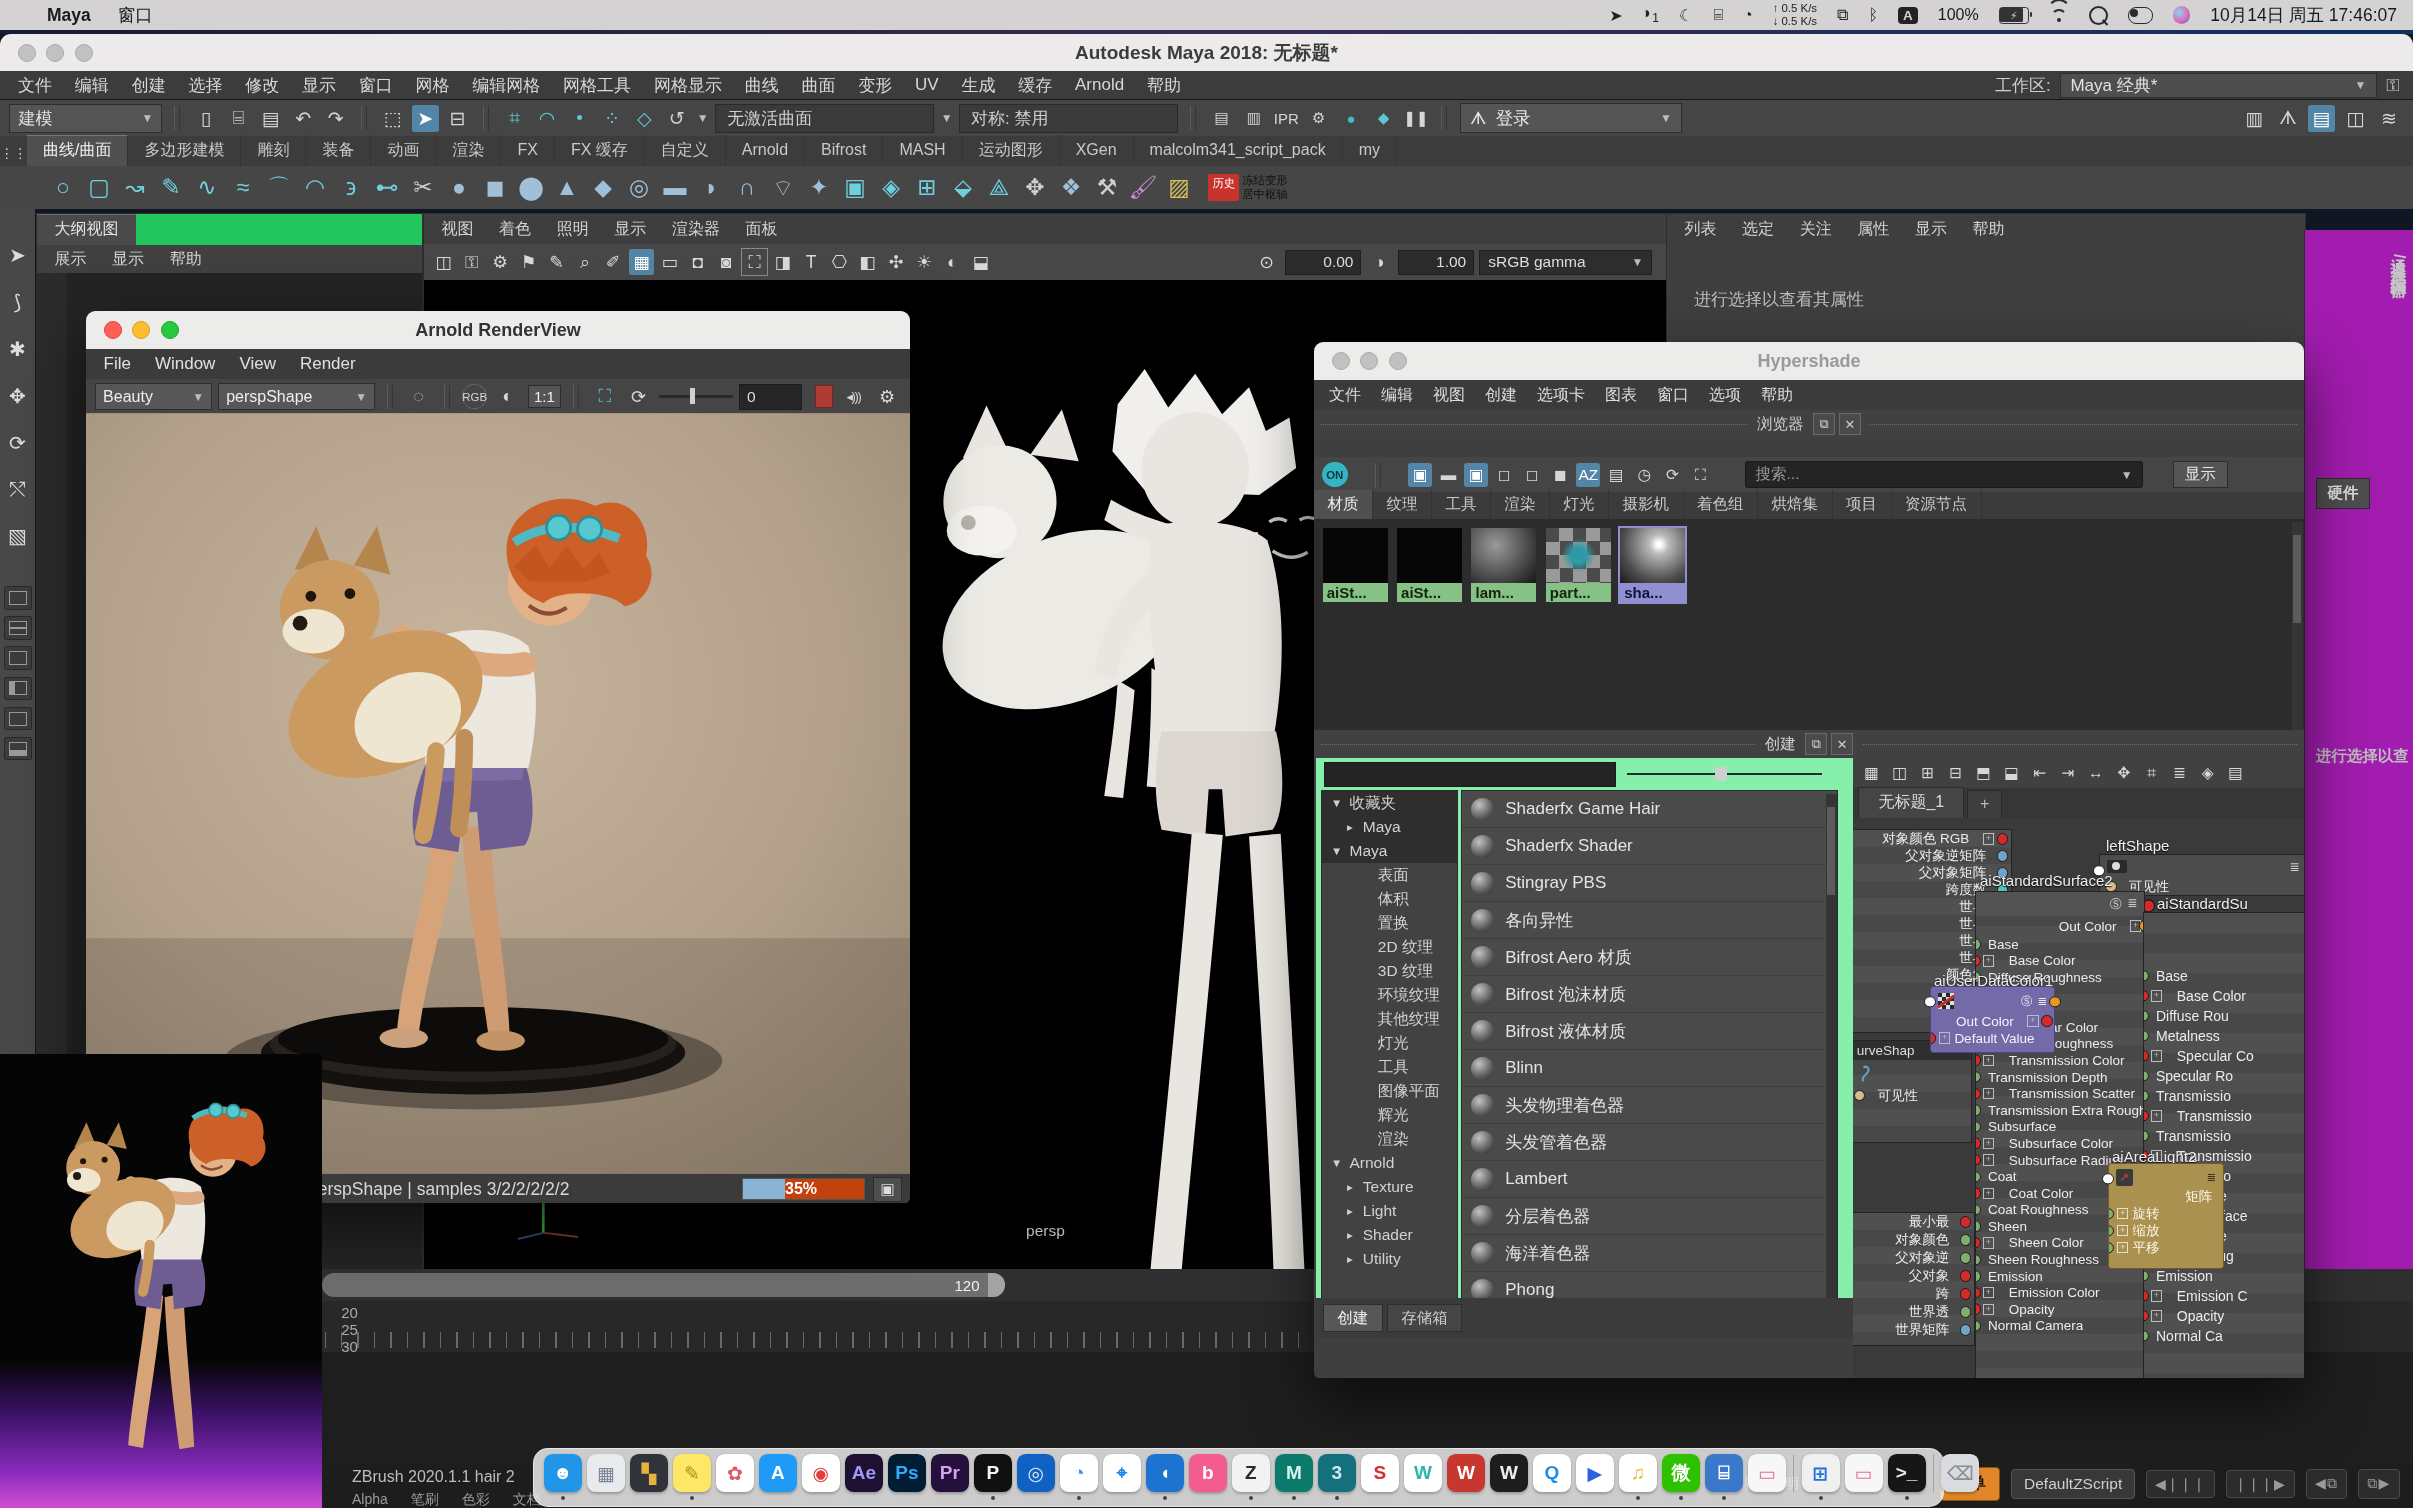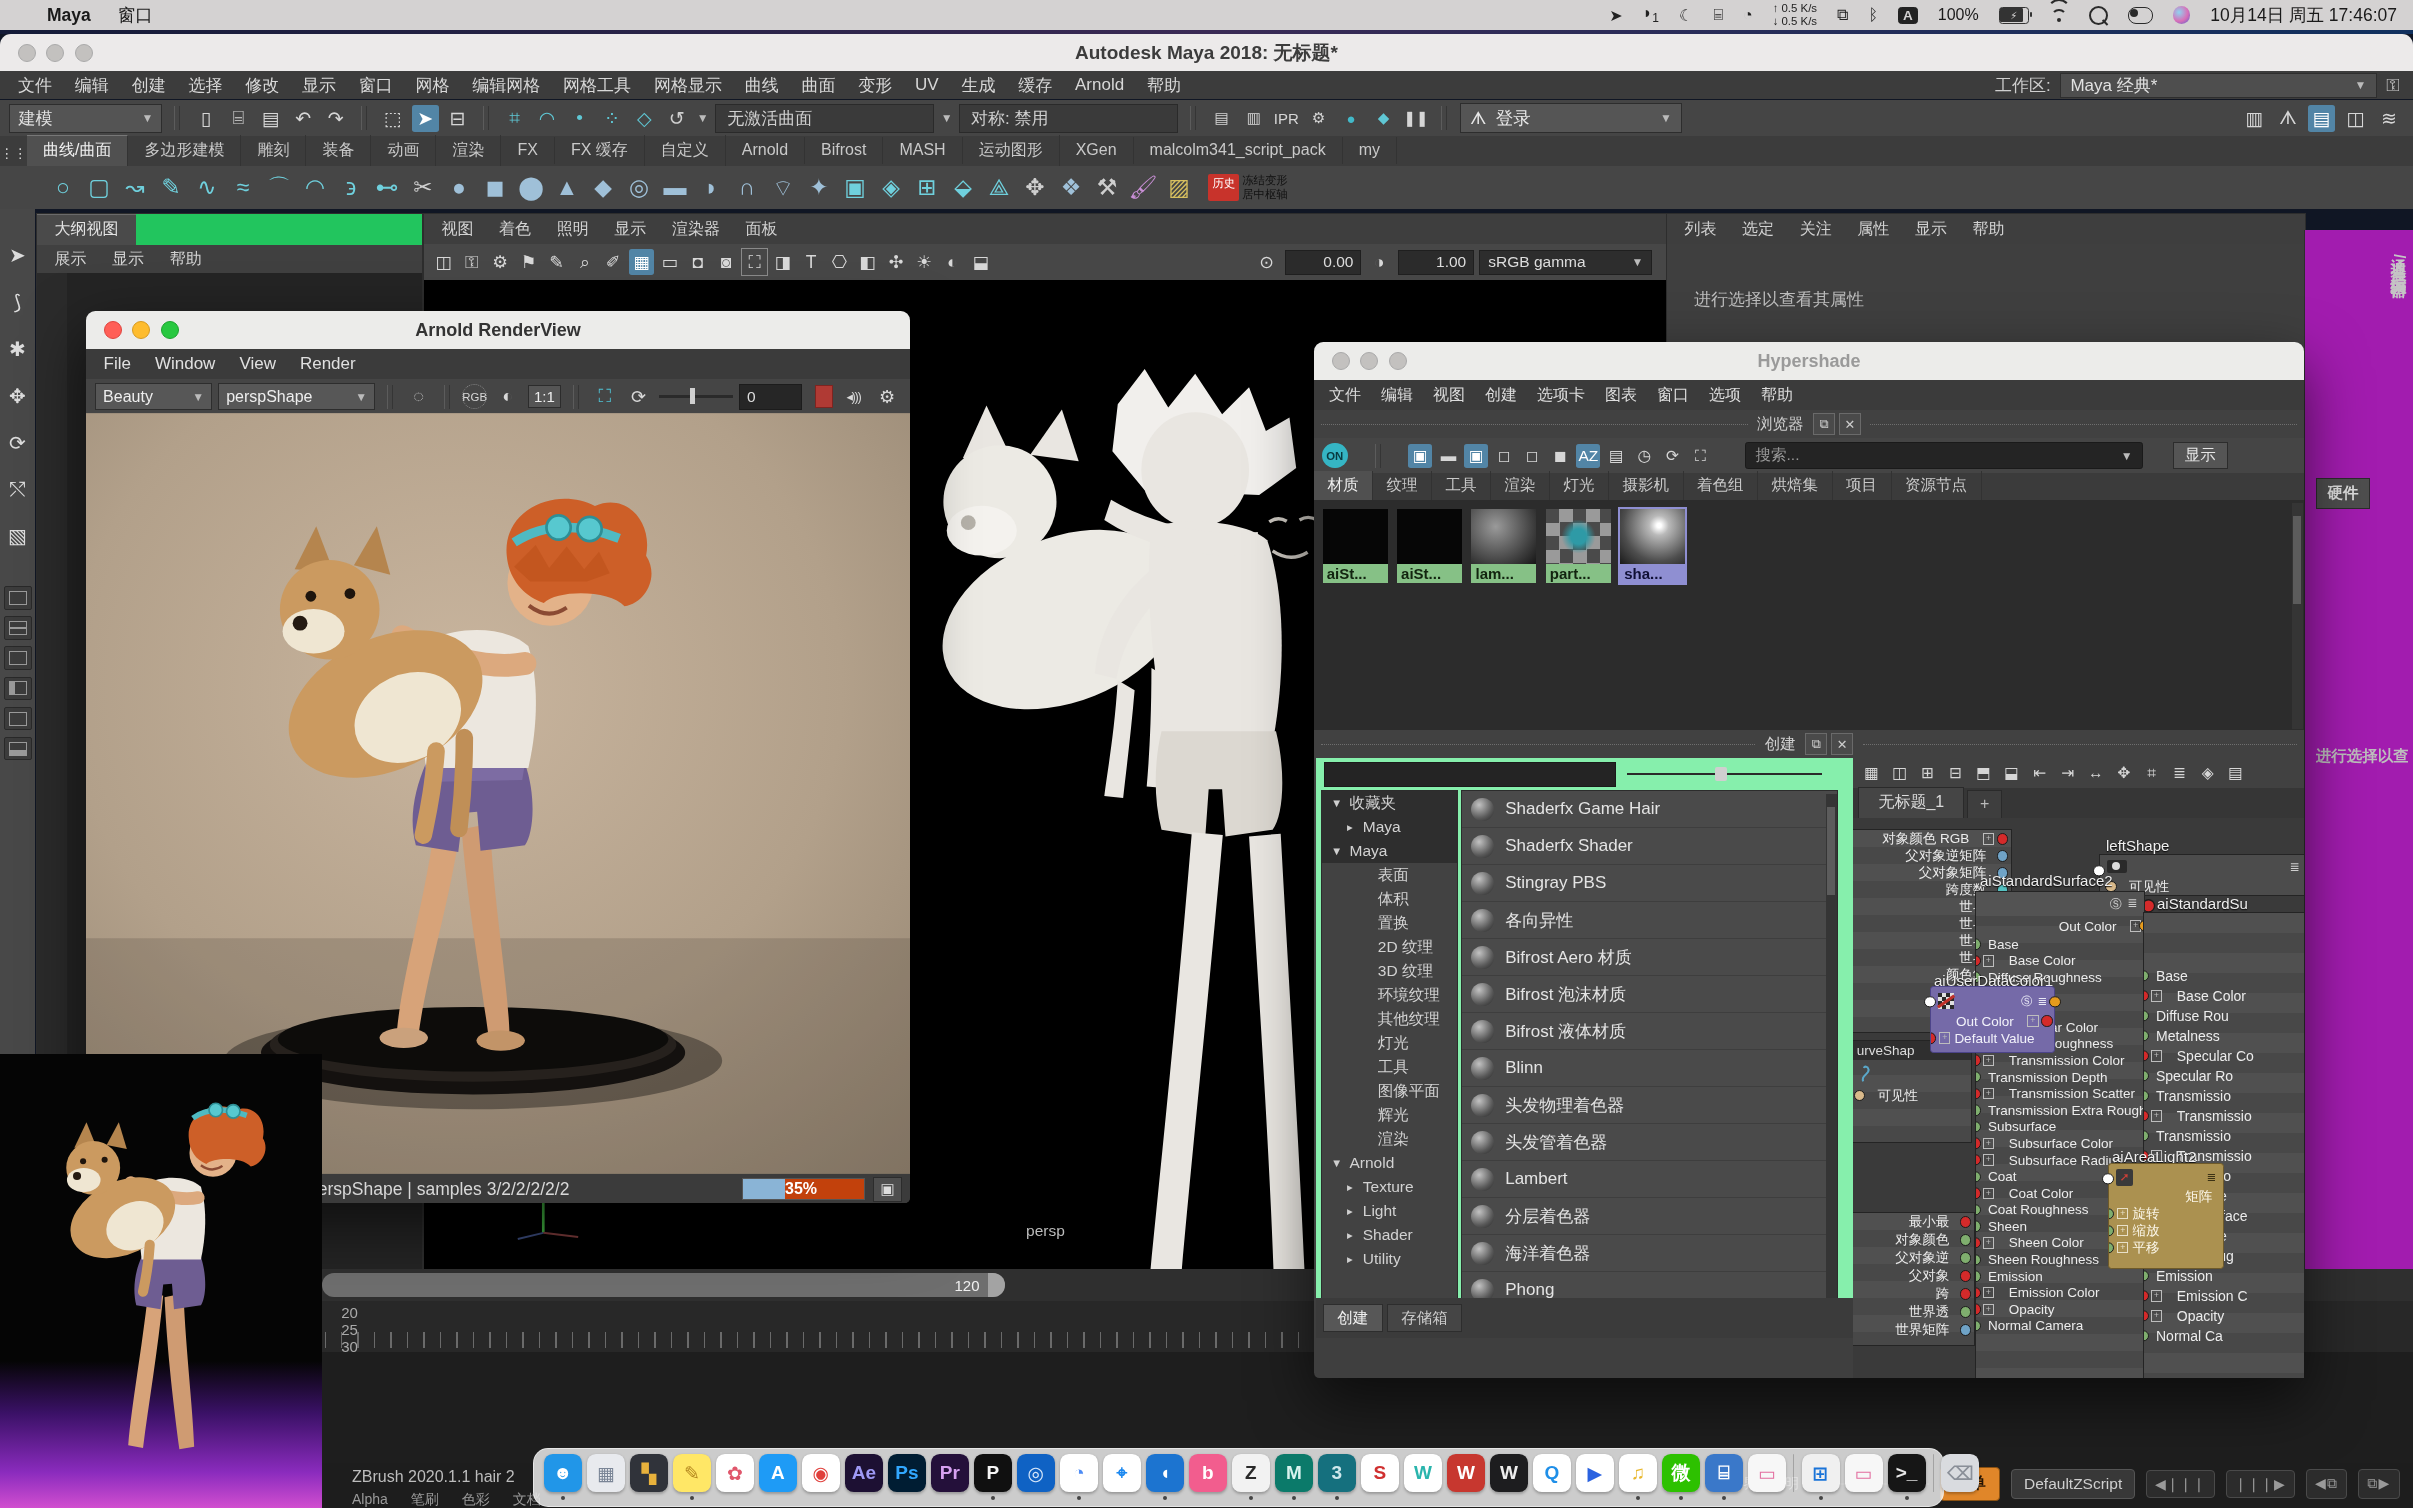--- a/index.html
+++ b/index.html
@@ -126,21 +126,21 @@
   .acam{width:27px;height:23px;background:#4e4e4e;border:0.7px solid #2c2c2c;display:flex;align-items:center;justify-content:center;color:#ddd;font-size:15px;margin:0 8px;}
   
   .hyper{left:1314px;top:342px;width:990px;height:1036px;background:#3f3f3f;border-radius:9.4px 9.4px 5.4px 5.4px;z-index:22;}
   .htitle{height:38px;background:#ececea;border-radius:9.4px 9.4px 0 0;display:flex;align-items:center;position:relative;}
   .htitle .ttl{position:absolute;left:0;right:0;text-align:center;color:#9a9a9a;font-size:18px;font-weight:bold;}
   .hmenu{height:30px;background:#3b3b3b;display:flex;align-items:center;gap:20px;padding-left:15px;color:#dcdcdc;font-size:16px;}
   .panelhdr{height:28px;background:#414141;display:flex;align-items:center;gap:9.4px;padding:0 6.7px;color:#cfcfcf;font-size:15.5px;}
   .panelhdr:before,.panelhdr:after{content:"";flex:1;border-top:1.3px dotted #6e6e6e;}
   .hdrbtns{display:flex;gap:4px;}
   .hdrbtn{width:20px;height:20px;border:1.3px solid #6a6a6a;color:#ccc;display:flex;align-items:center;justify-content:center;font-size:12.8px;background:#4a4a4a;}
-  .htool{height:35px;background:#454545;display:flex;align-items:center;gap:22px;padding:0 8px;}
+  .htool{height:35px;background:#454545;display:flex;align-items:center;gap:22px;padding:0 8px;margin-top:19px;}
   .oncircle{width:25.6px;height:25.6px;border-radius:50%;background:#35b5c4;color:#083a40;font-size:11.4px;font-weight:bold;display:flex;align-items:center;justify-content:center;}
   .hico{width:24px;height:24px;display:flex;align-items:center;justify-content:center;color:#d6d6d6;font-size:15.5px;}
   .hico.sel{background:#5285a6;border-radius:2.7px;color:#fff;}
   .hsearch{width:377px;height:25.6px;background:#242424;border:0.7px solid #1a1a1a;border-radius:2.7px;color:#9a9a9a;font-size:15.5px;display:flex;align-items:center;justify-content:space-between;padding:0 9.4px;margin-left:10.8px;}
   .hshow{height:25.6px;background:#555;border:0.7px solid #2c2c2c;color:#e6e6e6;font-size:15.5px;display:flex;align-items:center;padding:0 10.8px;margin-left:8px;}
   .htabs{height:27px;background:#3b3b3b;display:flex;align-items:flex-end;color:#c9c9c9;font-size:15.5px;}
   .htab{padding:4px 13.5px;border-right:0.7px solid #323232;}
   .htab.on{background:#505050;color:#f2f2f2;}
   .swatcharea{position:relative;height:232px;background:#2c2c2c;overflow:hidden;}
   .swatches{position:absolute;left:6.7px;top:6.7px;display:flex;gap:5.4px;}

